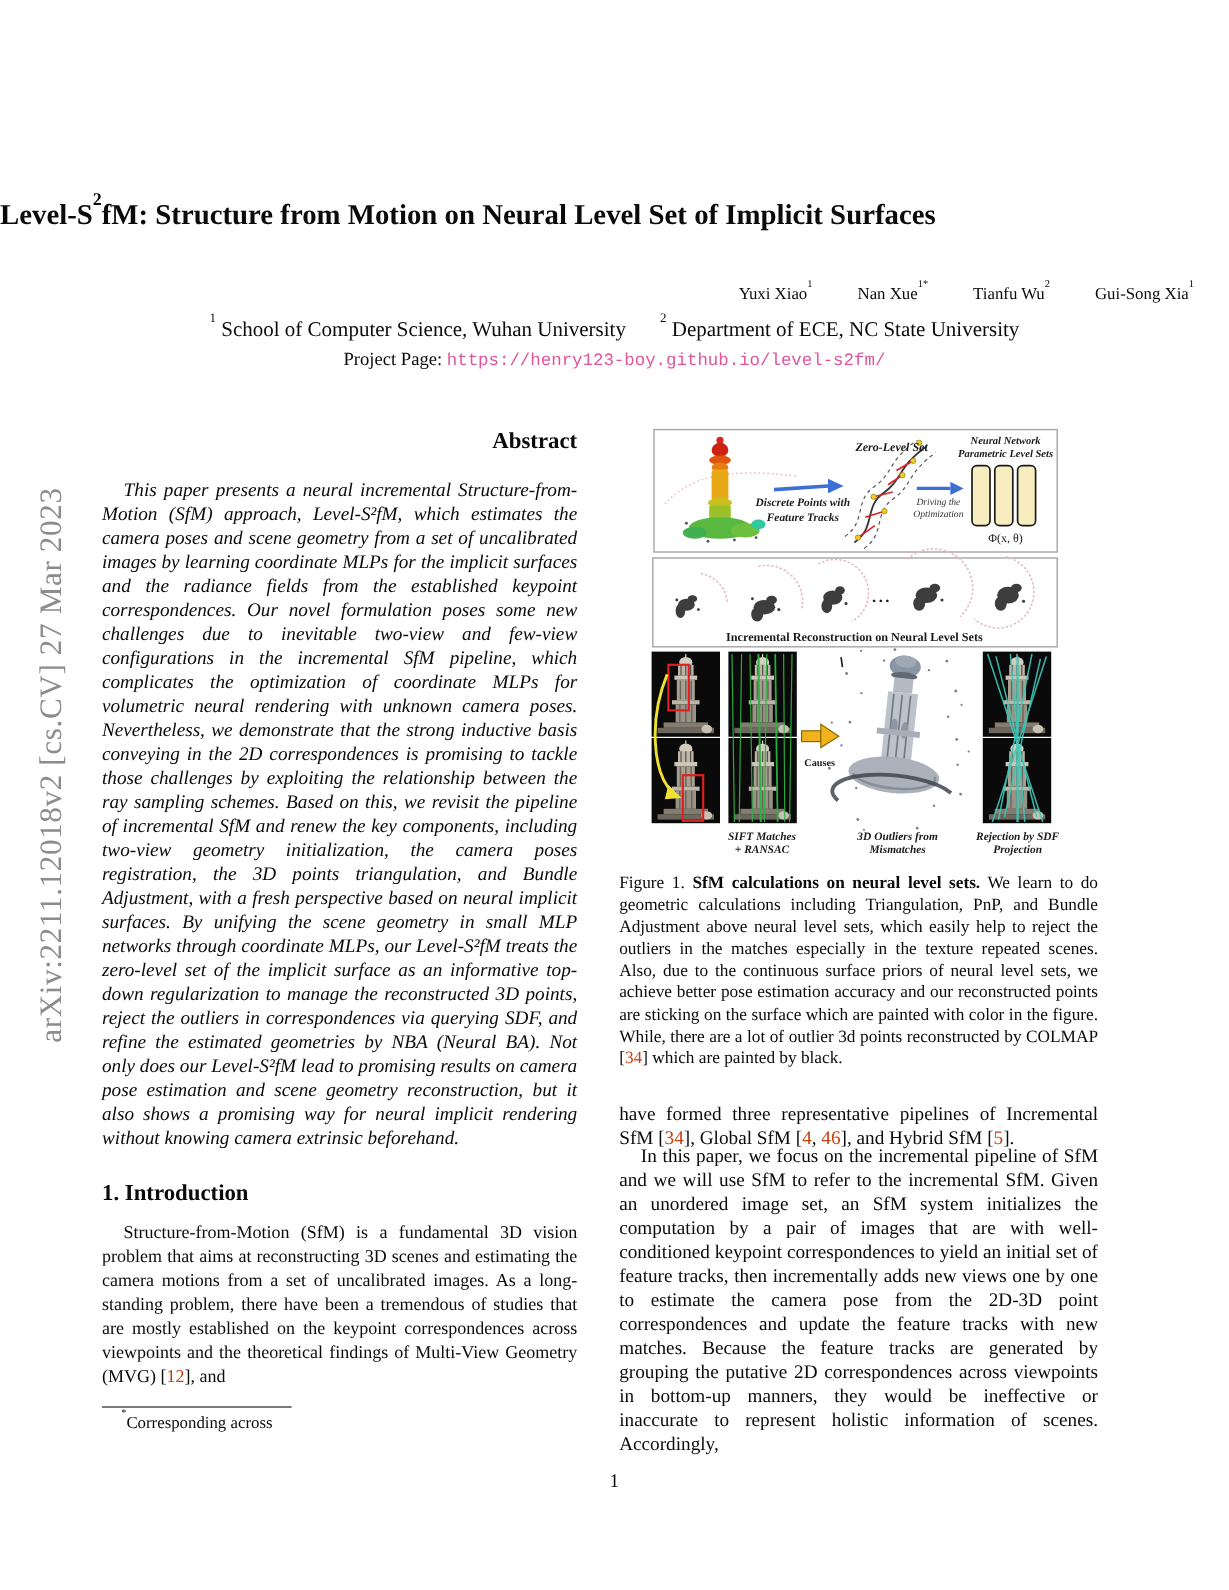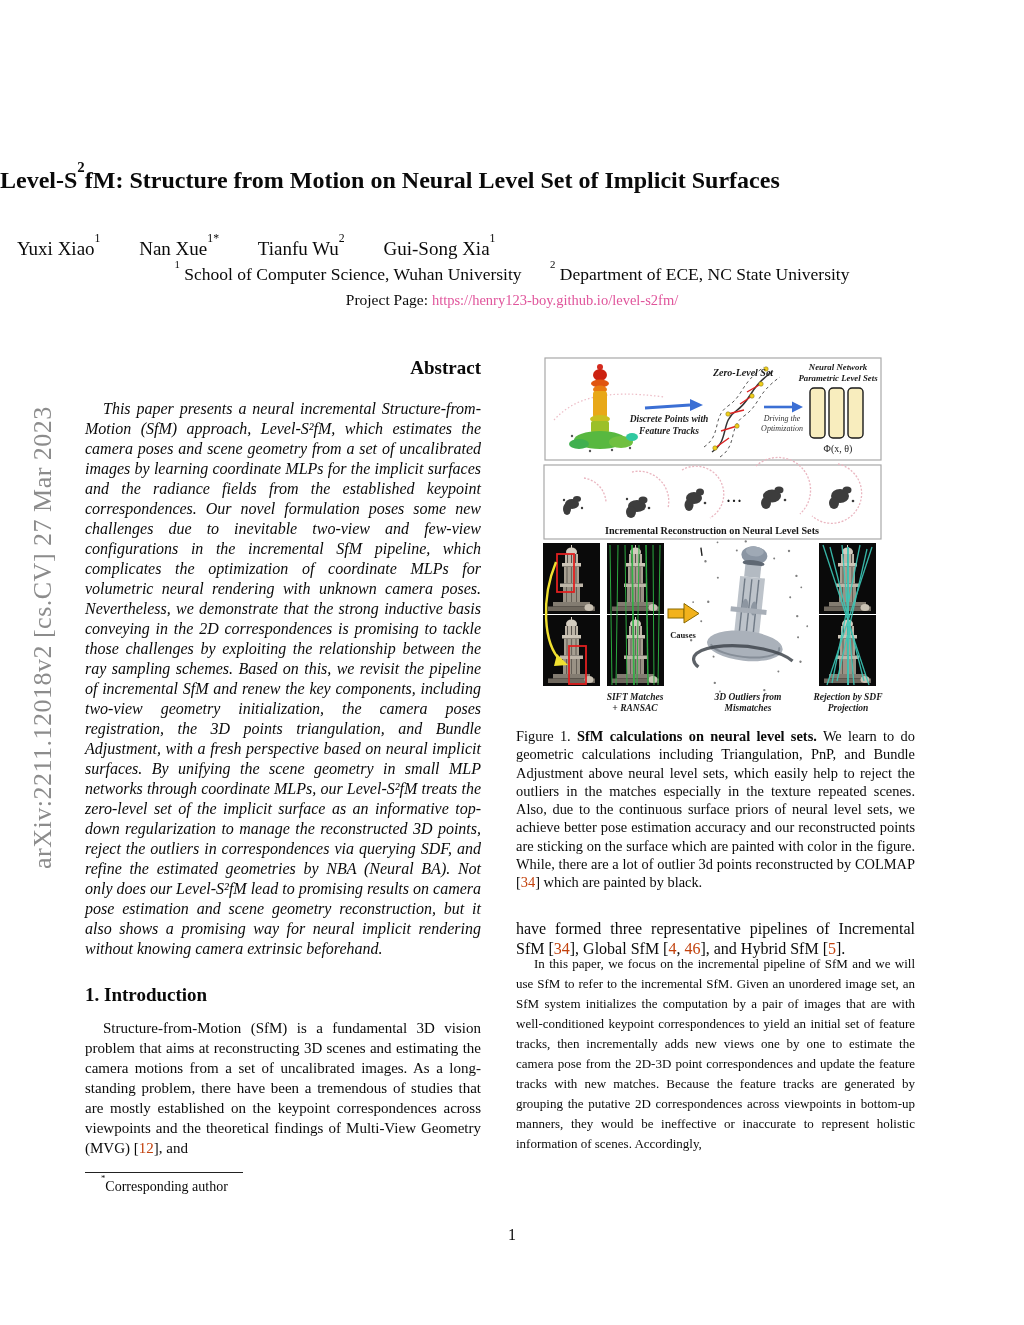--- a/index.html
+++ b/index.html
@@ -14,34 +14,34 @@
     text-align: center; font-size: 26px; letter-spacing: 0.5px;
     color: #8c8c8c; white-space: nowrap;
   }
   .title {
     position: absolute; left: 0; top: 167px; width: 1024px;
     font-size: 24px; font-weight: bold;
   }
   sup.s { font-size: 62%; line-height: 0; position: relative; top: -0.5em; }
   .authors {
     position: absolute; left: 0; top: 238px; width: 1012px;
-    text-align: left; font-size: 19px;
+    text-align: right; font-size: 14px;
   }
   .authors .author { margin: 0 17px; }
   .affils {
     position: absolute; left: 0; top: 264px; width: 1024px;
     text-align: center; font-size: 17.5px;
   }
   .affils .affil { margin: 0 12px; }
   .project {
     position: absolute; left: 0; top: 291px; width: 1024px;
     text-align: center; font-size: 15.5px;
   }
   .project a {
-    font-family: Liberation Serif, serif; font-size: 14.5px;
+    font-family: Liberation Mono, monospace; font-size: 14.5px;
     color: #e0549b; text-decoration: none;
   }
   .abstract-heading {
     position: absolute; left: 85px; top: 357px; width: 396px;
     text-align: right; font-weight: bold; font-size: 19px;
   }
   .abstract-body {
     position: absolute; left: 85px; top: 399px; width: 396px;
     font-style: italic; font-size: 16px; line-height: 20px;
     text-align: justify; text-indent: 18px;
@@ -68,21 +68,21 @@
     position: absolute; left: 516px; top: 727px; width: 399px;
     font-size: 14.4px; line-height: 18.3px; text-align: justify;
   }
   .fig-caption b { font-weight: bold; }
   .rc-p1 {
     position: absolute; left: 516px; top: 908px; width: 399px;
     font-size: 16px; line-height: 20px; text-align: justify; margin-top: 11px;
   }
   .rc-p2 {
     position: absolute; left: 516px; top: 954px; width: 399px;
-    font-size: 13px; line-height: 20px; text-align: justify; text-indent: 18px;
+    font-size: 16px; line-height: 20px; text-align: justify; text-indent: 18px;
   }
   .pagenum {
     position: absolute; left: 0; top: 1226px; width: 1024px;
     text-align: center; font-size: 16px;
   }
   svg text { font-family: "Liberation Serif", serif; }
   .figlab { font-style: italic; font-weight: bold; fill: #1a1a1a; }
 </style>
 </head>
 <body>
@@ -105,21 +105,21 @@
 
 <div class="project"><span>Project Page: </span><a href="#">https://henry123-boy.github.io/level-s2fm/</a></div>
 
 <div class="abstract-heading">Abstract</div>
 <div class="abstract-body">This paper presents a neural incremental Structure-from-Motion (SfM) approach, Level-S²fM, which estimates the camera poses and scene geometry from a set of uncalibrated images by learning coordinate MLPs for the implicit surfaces and the radiance fields from the established keypoint correspondences. Our novel formulation poses some new challenges due to inevitable two-view and few-view configurations in the incremental SfM pipeline, which complicates the optimization of coordinate MLPs for volumetric neural rendering with unknown camera poses. Nevertheless, we demonstrate that the strong inductive basis conveying in the 2D correspondences is promising to tackle those challenges by exploiting the relationship between the ray sampling schemes. Based on this, we revisit the pipeline of incremental SfM and renew the key components, including two-view geometry initialization, the camera poses registration, the 3D points triangulation, and Bundle Adjustment, with a fresh perspective based on neural implicit surfaces. By unifying the scene geometry in small MLP networks through coordinate MLPs, our Level-S²fM treats the zero-level set of the implicit surface as an informative top-down regularization to manage the reconstructed 3D points, reject the outliers in correspondences via querying SDF, and refine the estimated geometries by NBA (Neural BA). Not only does our Level-S²fM lead to promising results on camera pose estimation and scene geometry reconstruction, but it also shows a promising way for neural implicit rendering without knowing camera extrinsic beforehand.</div>
 
 <div class="intro-heading">1. Introduction</div>
 <div class="intro-body"><span>Structure-from-Motion (SfM) is a fundamental 3D vision problem that aims at reconstructing 3D scenes and estimating the camera motions from a set of uncalibrated images. As a long-standing problem, there have been a tremendous of studies that are mostly established on the keypoint correspondences across viewpoints and the theoretical findings of Multi-View Geometry (MVG) [</span><span class="cite">12</span><span>], and</span></div>
 
 <div class="footnote-rule"></div>
-<div class="footnote"><sup class="s">*</sup><span>Corresponding author</span></div>
+<div class="footnote"><sup class="s">*</sup><span>Corresponding across</span></div>
 
 <div class="figure-wrap">
 <svg width="342" height="358" viewBox="0 0 342 358">
   <defs>
     <g id="tw">
       <rect width="57" height="71" fill="#0a0a0a"></rect>
       <line x1="28.5" y1="2" x2="28.5" y2="6" stroke="#d8d0c2" stroke-width="1"></line>
       <ellipse cx="28.5" cy="9" rx="5.5" ry="4.5" fill="#d3ccbf"></ellipse>
       <rect x="22" y="11" width="13" height="9" fill="#bdb5a7"></rect>
       <line x1="24.5" y1="11" x2="24.5" y2="20" stroke="#55504a" stroke-width="1"></line>

